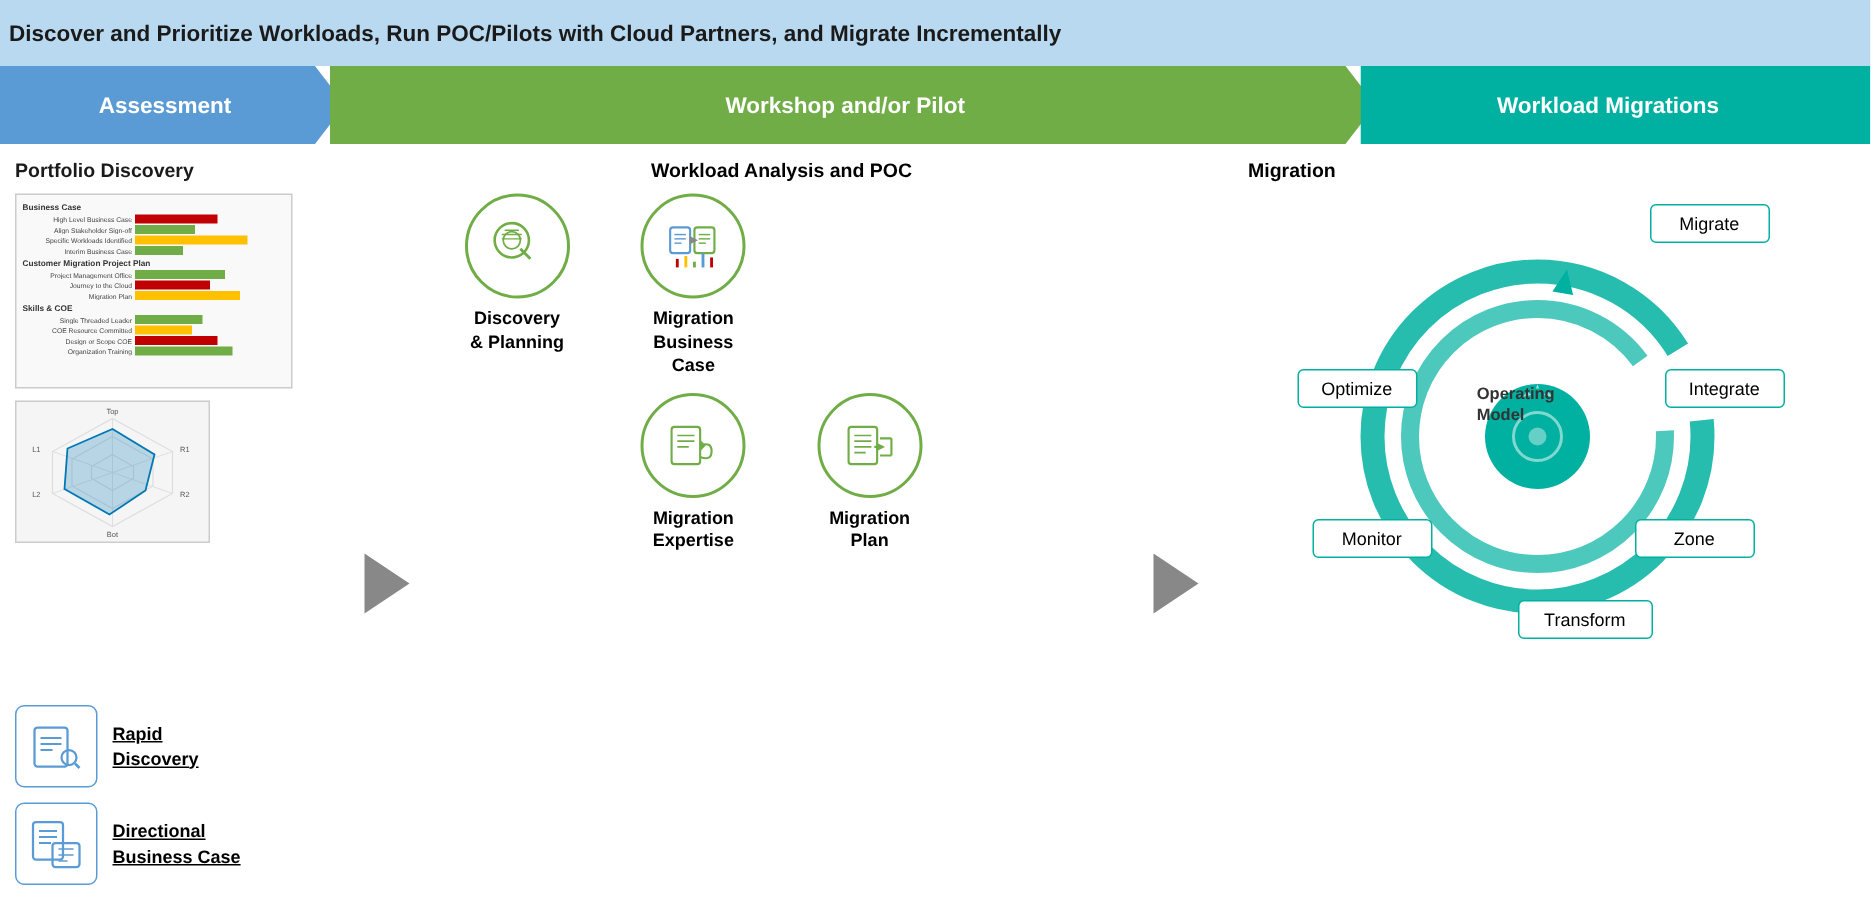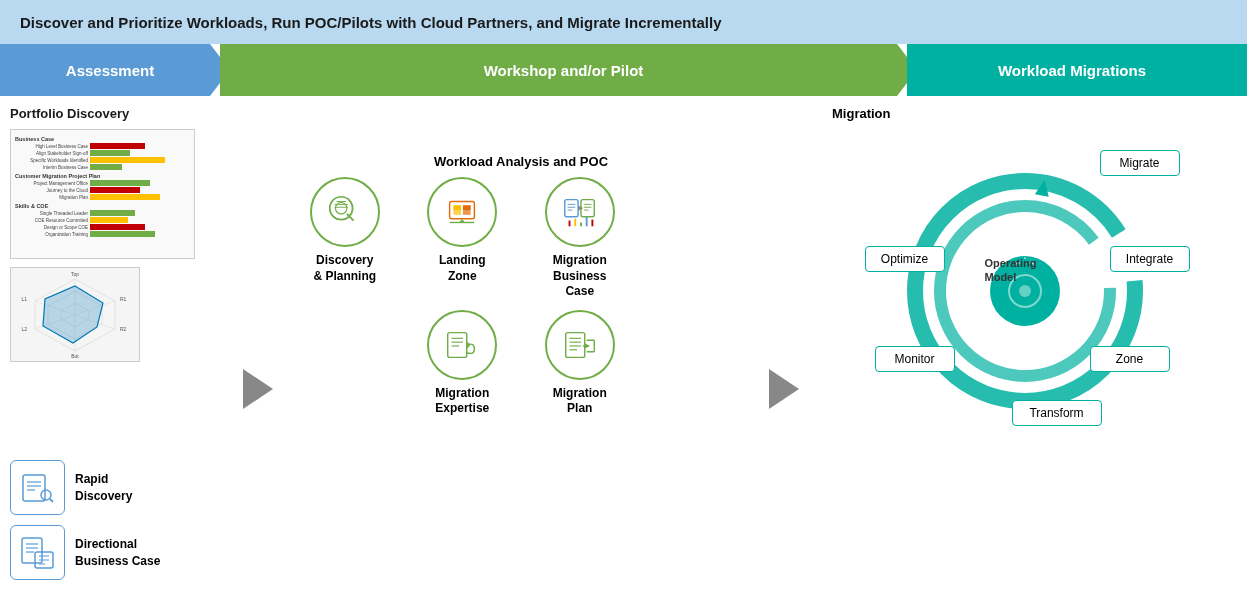--- a/index.html
+++ b/index.html
@@ -9,21 +9,21 @@
       width: 1247px;
       height: 611px;
       background: #fff;
       display: flex;
       flex-direction: column;
     }
 
     
     .top-banner {
       background: #b8d9f0;
-      padding: 10px 20px;
+      padding: 10px 6px;
       font-size: 15px;
       font-weight: bold;
       color: #1a1a1a;
       height: 44px;
       display: flex;
       align-items: center;
     }
 
     
     .phases-row {
@@ -146,21 +146,20 @@
       width: 470px;
       display: flex;
       flex-direction: column;
     }
 
     .middle-col-title {
       font-weight: bold;
       font-size: 13px;
       margin-bottom: 8px;
       text-align: center;
-      margin-top: 48px;
     }
 
     .workload-grid {
       display: grid;
       grid-template-columns: repeat(4, 1fr);
       gap: 10px;
       padding: 0 5px;
     }
 
     .workload-item {
@@ -250,21 +249,22 @@
     }
 
     .item-text-label {
       font-weight: bold;
       font-size: 12px;
       line-height: 1.4;
     }
 
     .bottom-items {
       margin-top: auto;
-      padding-bottom: 21px;
+      padding-bottom: 11px;
+      text-decoration: underline;
     }
 
     .big-arrow2 {
       width: 0;
       height: 0;
       border-top: 20px solid transparent;
       border-bottom: 20px solid transparent;
       border-left: 30px solid #888;
       display: inline-block;
     }
@@ -427,34 +427,20 @@
               <circle cx="17" cy="17" r="6" fill="none" stroke="#70ad47" stroke-width="1.2"></circle>
               <line x1="23" y1="23" x2="30" y2="30" stroke="#70ad47" stroke-width="2"></line>
               <line x1="12" y1="10" x2="22" y2="10" stroke="#70ad47" stroke-width="1"></line>
               <line x1="10" y1="13" x2="24" y2="13" stroke="#70ad47" stroke-width="1"></line>
               <line x1="10" y1="16" x2="24" y2="16" stroke="#70ad47" stroke-width="1"></line>
             </svg>
           </div>
           <div class="item-label">Discovery<br>&amp; Planning</div>
         </div>
 
-        <div class="workload-item">
-          <div class="icon-circle">
-            <svg width="42" height="42" viewBox="0 0 42 42">
-              <rect x="8" y="10" width="26" height="18" rx="2" fill="none" stroke="#e36c09" stroke-width="1.5"></rect>
-              <rect x="12" y="14" width="8" height="10" fill="#ffc000" opacity="0.7"></rect>
-              <rect x="22" y="14" width="8" height="10" fill="#e36c09" opacity="0.7"></rect>
-              <rect x="12" y="14" width="8" height="5" fill="#ffc000"></rect>
-              <rect x="22" y="14" width="8" height="5" fill="#e36c09"></rect>
-              <line x1="8" y1="32" x2="34" y2="32" stroke="#70ad47" stroke-width="1.5"></line>
-              <polygon points="21,28 18,32 24,32" fill="#70ad47"></polygon>
-            </svg>
-          </div>
-          <div class="item-label">Landing<br>Zone</div>
-        </div>
 
 
         <div class="workload-item">
           <div class="icon-circle">
             <svg width="42" height="42" viewBox="0 0 42 42">
               <rect x="5" y="8" width="14" height="18" rx="2" fill="none" stroke="#5b9bd5" stroke-width="1.5"></rect>
               <line x1="8" y1="13" x2="16" y2="13" stroke="#5b9bd5" stroke-width="1"></line>
               <line x1="8" y1="16" x2="16" y2="16" stroke="#5b9bd5" stroke-width="1"></line>
               <line x1="8" y1="19" x2="13" y2="19" stroke="#5b9bd5" stroke-width="1"></line>
               <rect x="22" y="8" width="14" height="18" rx="2" fill="none" stroke="#70ad47" stroke-width="1.5"></rect>
@@ -548,21 +534,21 @@
             <rect x="-4" y="-32" width="8" height="8" rx="1" fill="#00b0a0" transform="rotate(45)"></rect>
             <rect x="-4" y="-32" width="8" height="8" rx="1" fill="#00b0a0" transform="rotate(90)"></rect>
             <rect x="-4" y="-32" width="8" height="8" rx="1" fill="#00b0a0" transform="rotate(135)"></rect>
             <rect x="-4" y="-32" width="8" height="8" rx="1" fill="#00b0a0" transform="rotate(180)"></rect>
             <rect x="-4" y="-32" width="8" height="8" rx="1" fill="#00b0a0" transform="rotate(225)"></rect>
             <rect x="-4" y="-32" width="8" height="8" rx="1" fill="#00b0a0" transform="rotate(270)"></rect>
             <rect x="-4" y="-32" width="8" height="8" rx="1" fill="#00b0a0" transform="rotate(315)"></rect>
           </g>
         </svg>
 
-        <div class="cycle-box" style="top:24px; right:0px; min-width:80px;">
+        <div class="cycle-box" style="top:10px; right:0px; min-width:80px;">
           <span>Migrate</span>
         </div>
 
         <div class="cycle-box" style="top:120px; right:-10px; min-width:80px;">
           <span>Integrate</span>
         </div>
 
         <div class="cycle-box" style="top:220px; right:10px; min-width:80px;">
           <span>Zone</span>
         </div>

